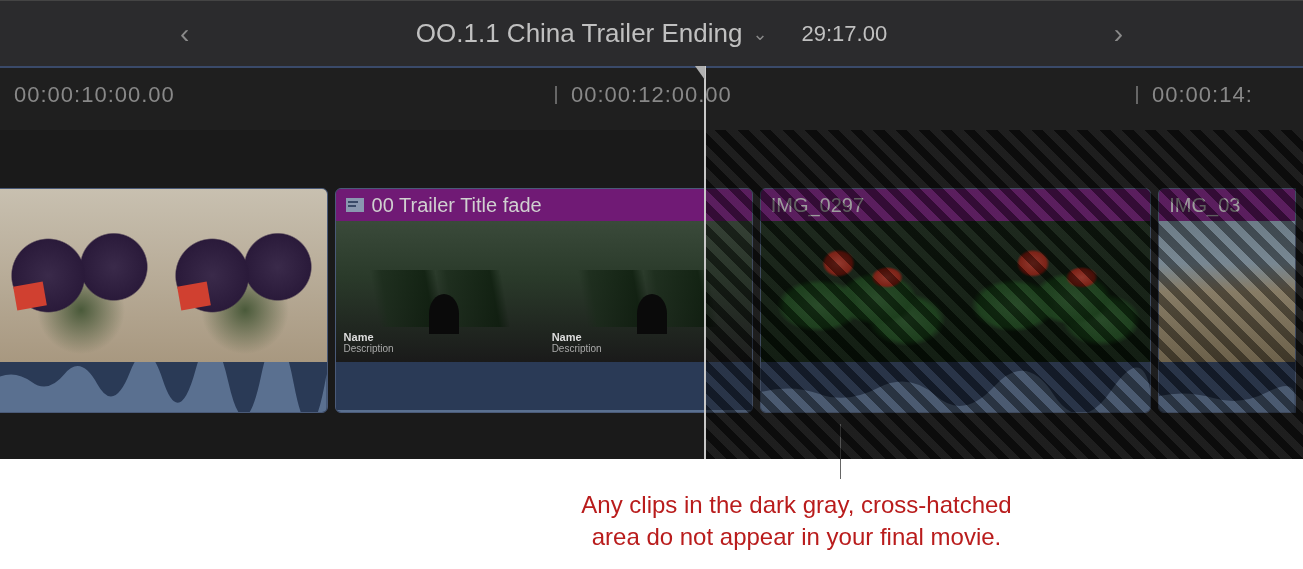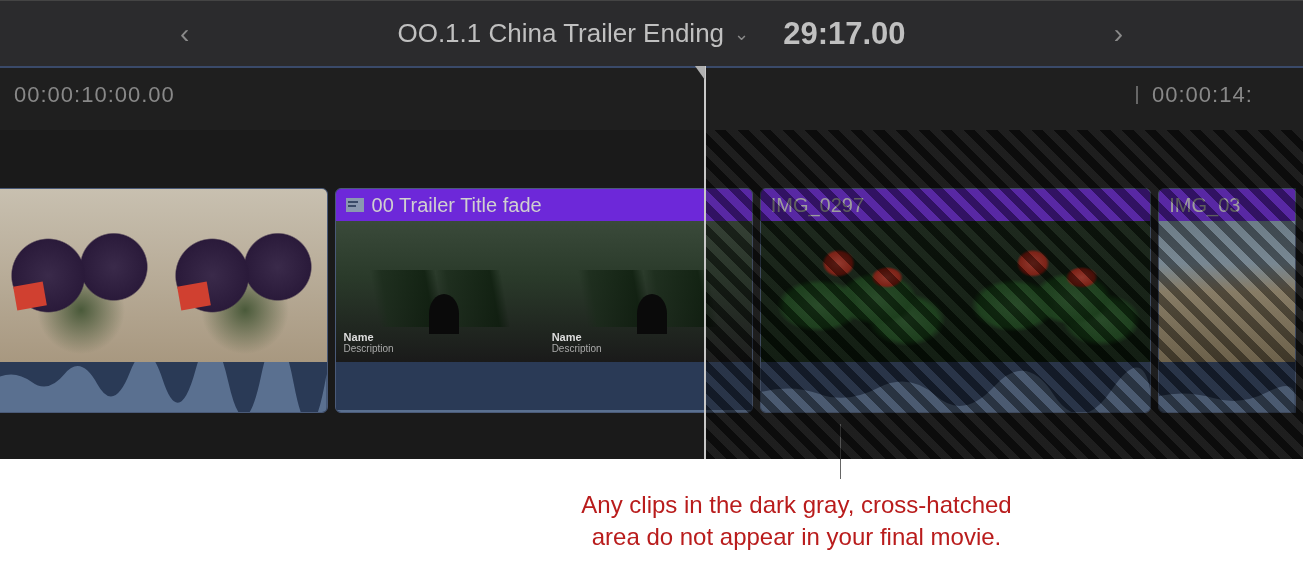--- a/index.html
+++ b/index.html
@@ -48,22 +48,22 @@
       display: flex;
       align-items: center;
       gap: 10px;
     }
     .dropdown-chevron {
       color: #8a8a8a;
       font-size: 18px;
     }
     .timecode-display {
       color: #c0c0c0;
-      font-size: 31px;
-      font-weight: 700;
+      font-size: 22px;
+      font-weight: 400;
       margin-left: 18px;
     }
     .ruler-bar {
       background: #1f1f1f;
       height: 64px;
       position: relative;
       border-top: 2px solid #3a4a6a;
       overflow: hidden;
       padding-left: 40px;
     }
@@ -122,21 +122,21 @@
       background: #2a3a56;
       border: 1px solid #4a5a78;
       border-radius: 6px;
       overflow: hidden;
       margin-right: 7px;
       display: flex;
       flex-direction: column;
     }
     .clip-header {
       height: 32px;
-      background: #6d28d9;
+      background: #701a75;
       display: flex;
       align-items: center;
       padding: 0 10px;
       color: #d0d0d0;
       font-size: 20px;
       gap: 8px;
       flex-shrink: 0;
     }
     .title-icon {
       width: 18px;
@@ -295,20 +295,24 @@
         <span class="dropdown-chevron">⌄</span>
       </div>
       <div class="timecode-display">29:17.00</div>
     </div>
     <div class="nav-arrow nav-next">›</div>
   </div>
 
   <div class="ruler-bar">
     <div class="ruler-tick" style="left:0px;">
       <div class="label">00:00:10:00.00</div>
+    </div>
+    <div class="ruler-tick" style="left:555px;">
+      <div class="mark"></div>
+      <div class="label">00:00:12:00.00</div>
     </div>
     <div class="ruler-tick" style="left:1136px;">
       <div class="mark"></div>
       <div class="label">00:00:14:</div>
     </div>
   </div>
 
   <div class="track-area">
     <div class="clips-row">
 

